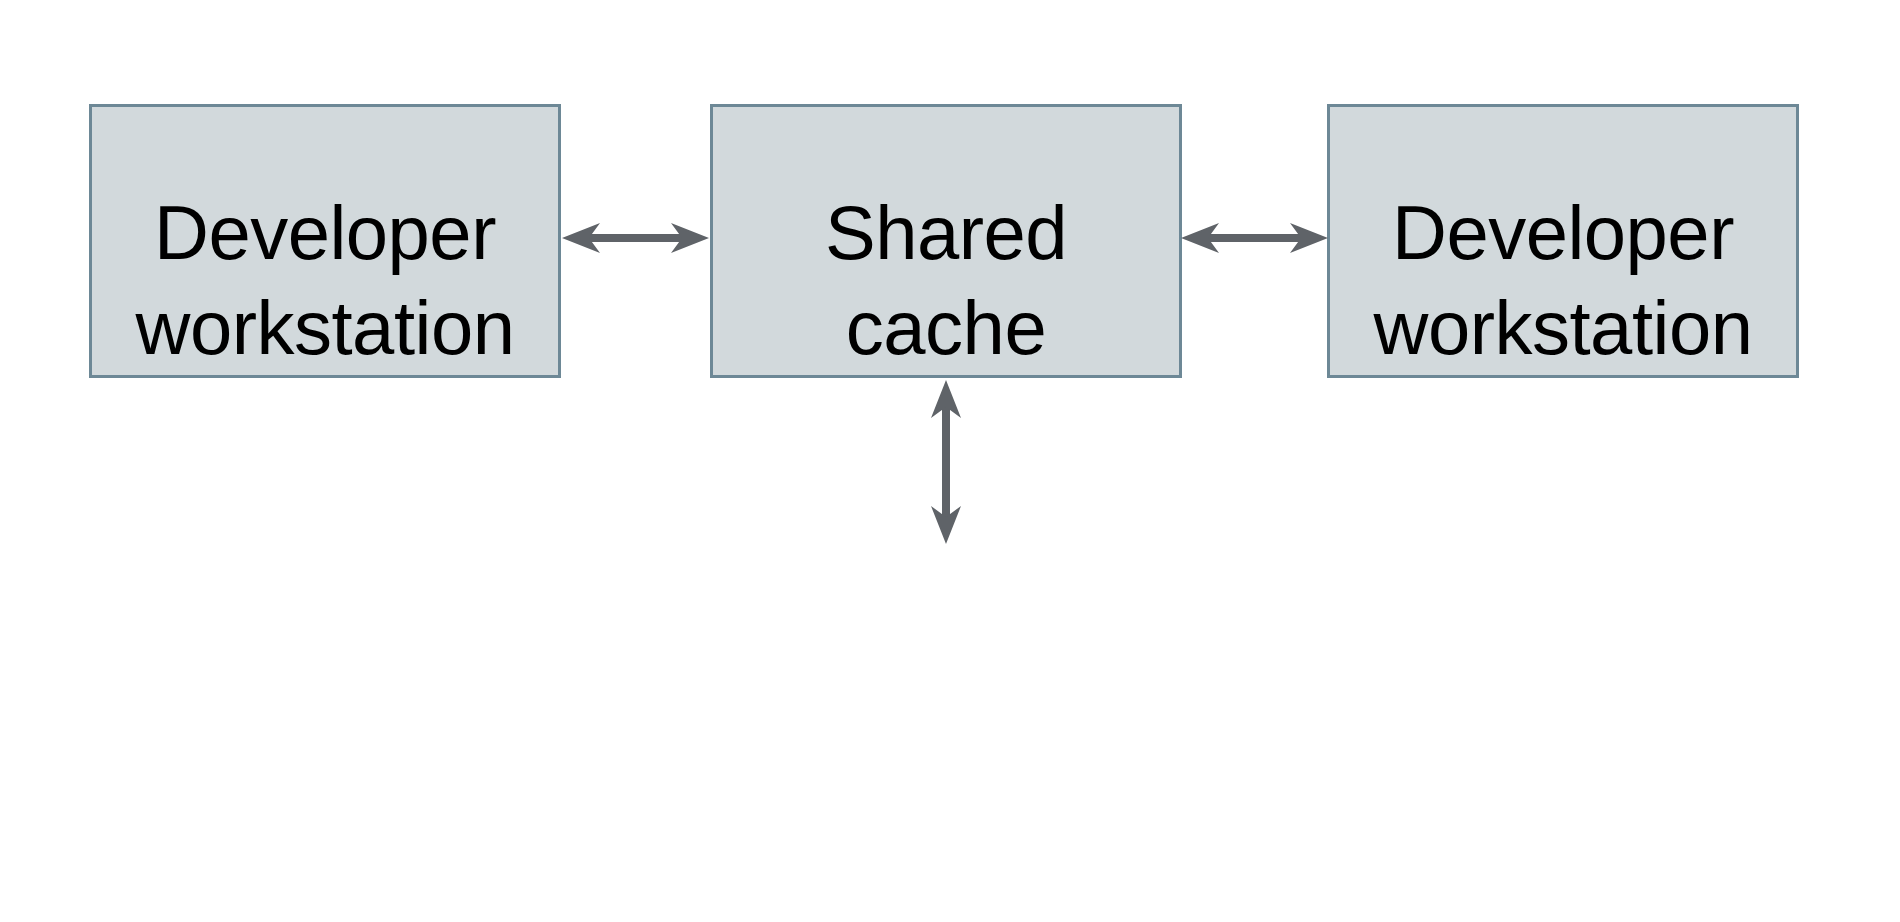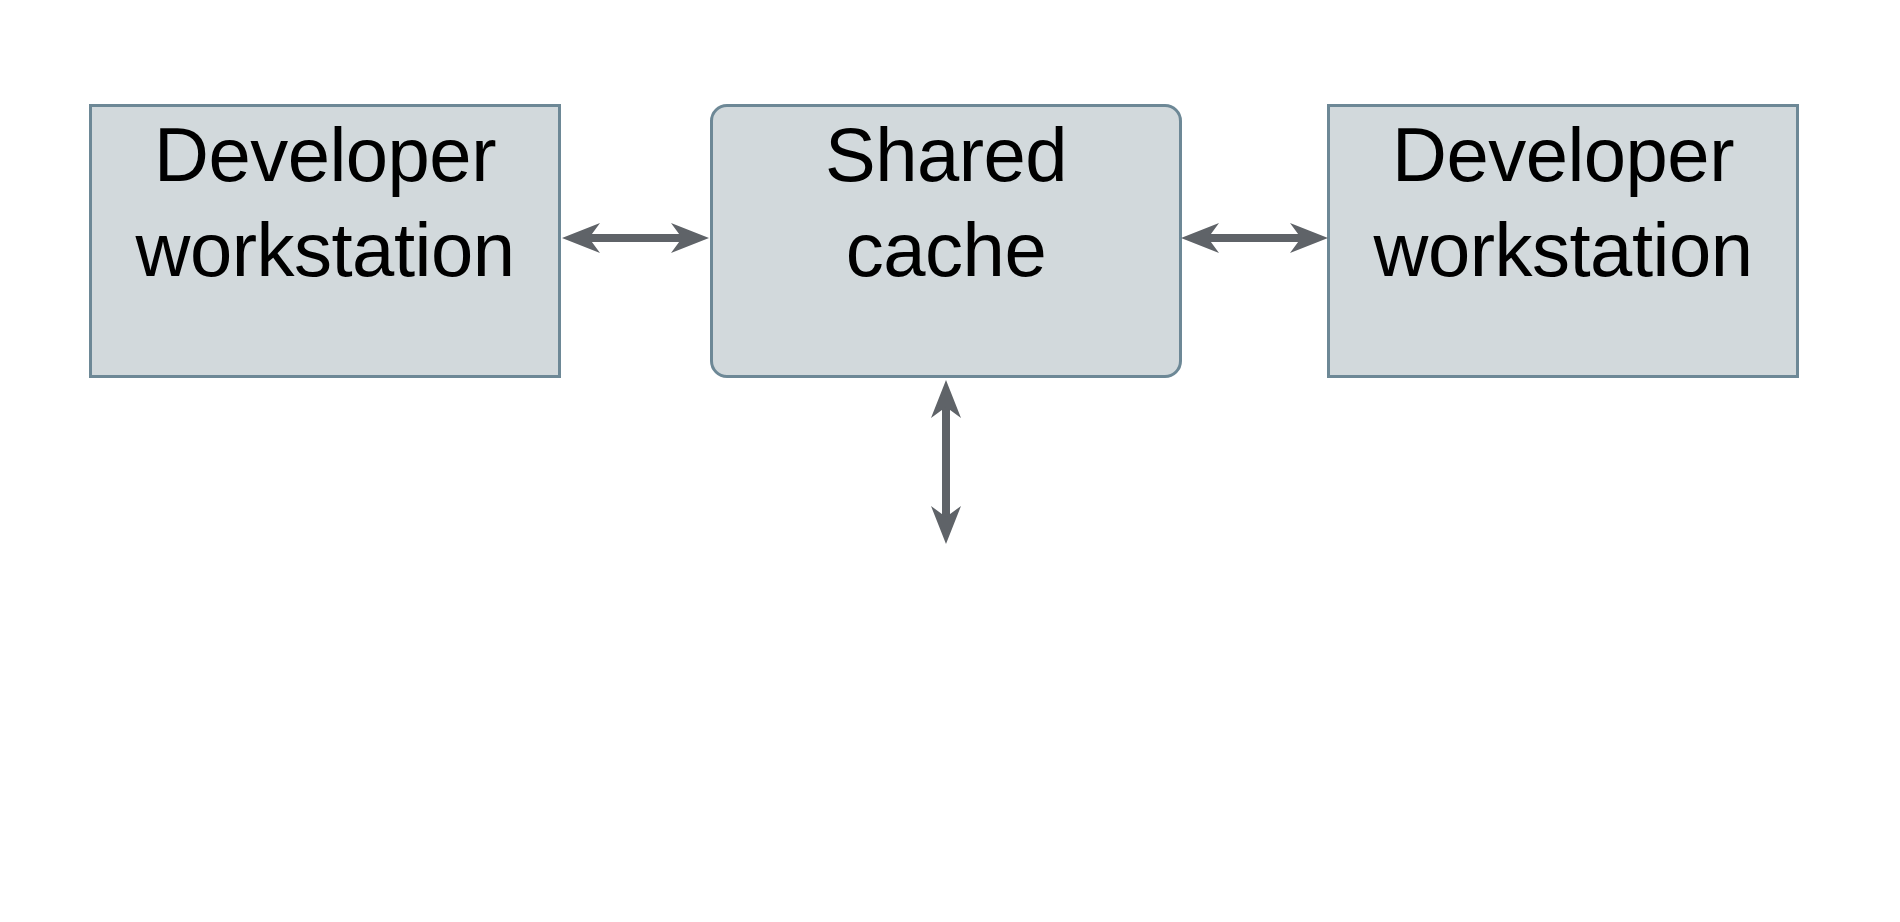--- a/index.html
+++ b/index.html
@@ -17,33 +17,33 @@
     height:922px;
     background:var(--background);
     font-family:"Liberation Sans", sans-serif;
     overflow:hidden;
   }
   .node{
     position:absolute;
     background:var(--box-fill);
     border:3px solid var(--box-border);
     display:flex;
-    align-items:flex-start;
+    align-items:flex-end;
     justify-content:center;
     text-align:center;
     padding:0 16px;
   }
   .node-label{
     font-size:76px;
     line-height:95px;
     color:var(--text-color);
     letter-spacing:-0.5px;
   }
   .node-left  { left:89px;   top:104px; width:472px; height:274px; }
-  .node-center{ left:710px;  top:104px; width:472px; height:274px;border-radius:17px; }
+  .node-center{ left:710px;  top:104px; width:472px; height:274px; }
   .node-right { left:1327px; top:104px; width:472px; height:274px; }
   .node-ci    { left:710px;  top:547px; width:472px; height:274px; }
   .edge{
     position:absolute;
     color:var(--arrow-color);
     display:block;
   }
   .edge-left { left:561px;  top:218px; }
   .edge-right{ left:1180px; top:218px; }
   .edge-down { left:926px;  top:379px; }

